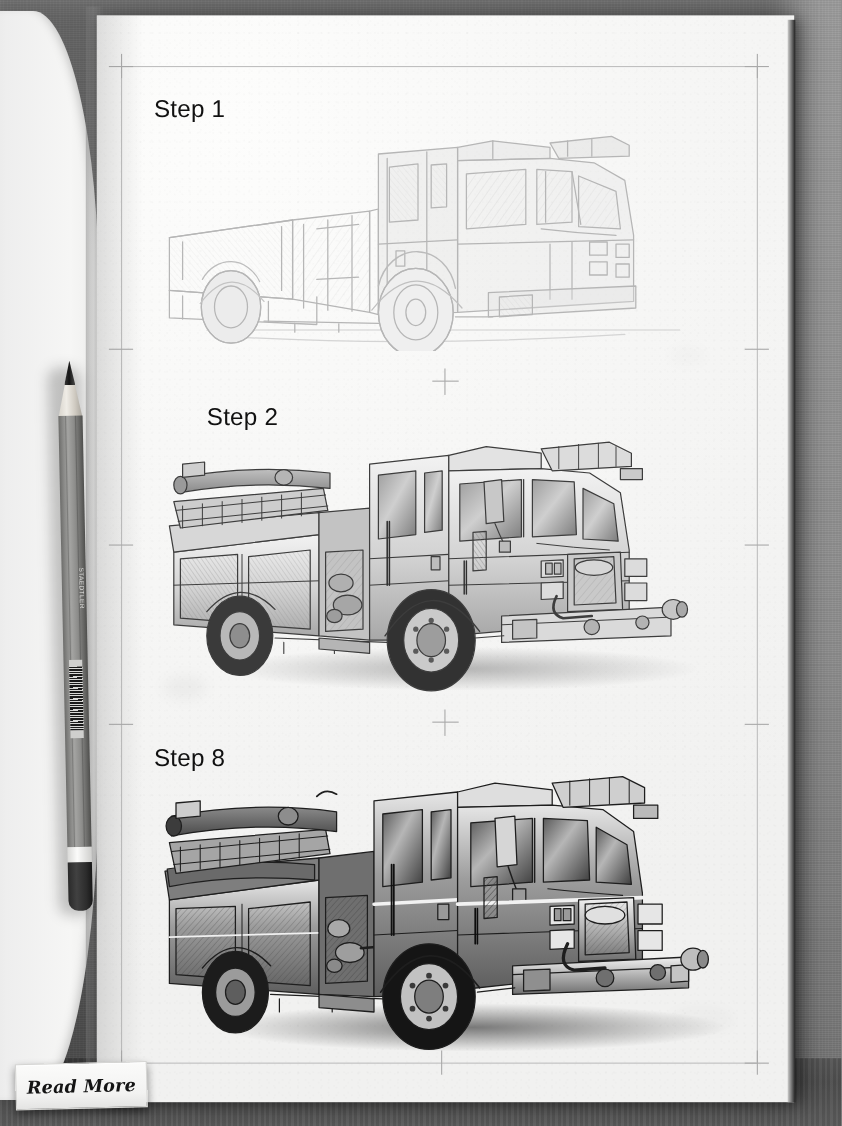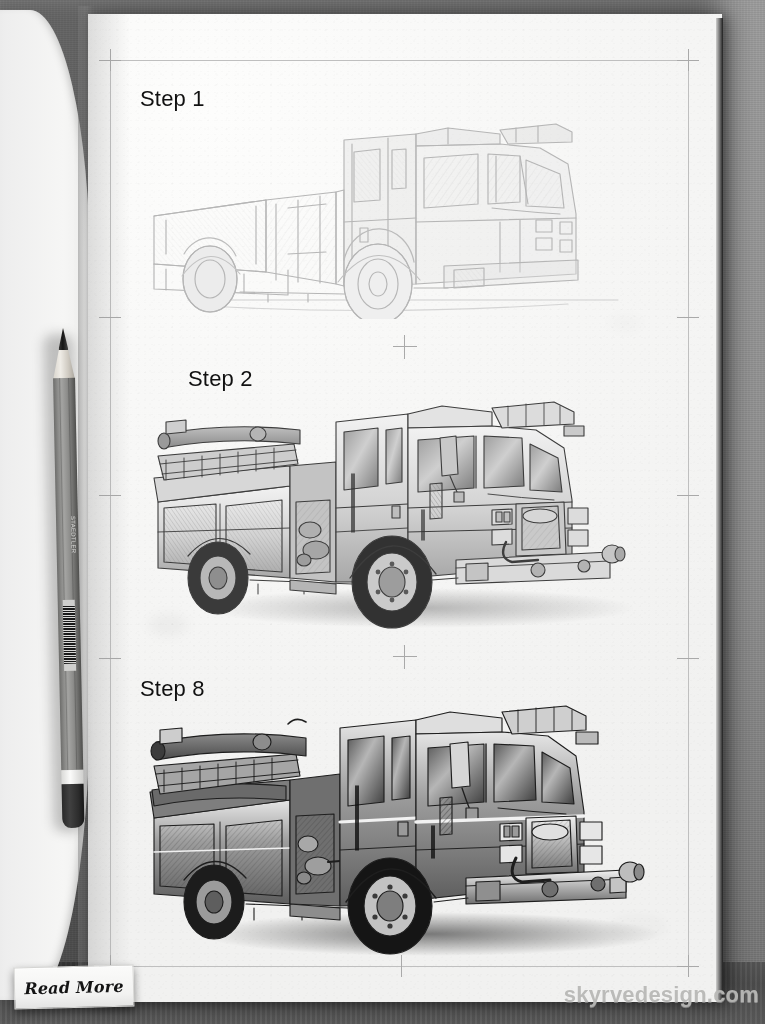--- a/index.html
+++ b/index.html
@@ -611,15 +611,14 @@
     <div class="p-barcode"></div>
     <div class="p-barcode-cap" style="top:336px;"></div>
     <div class="p-band"></div>
     <div class="p-eraser"></div>
   </div>
 
   <div class="read-more">
     <span>Read More</span>
   </div>
 
-  <div class="watermark">skyrvedesign.com</div>
 
 </div>
 
 </body></html>

